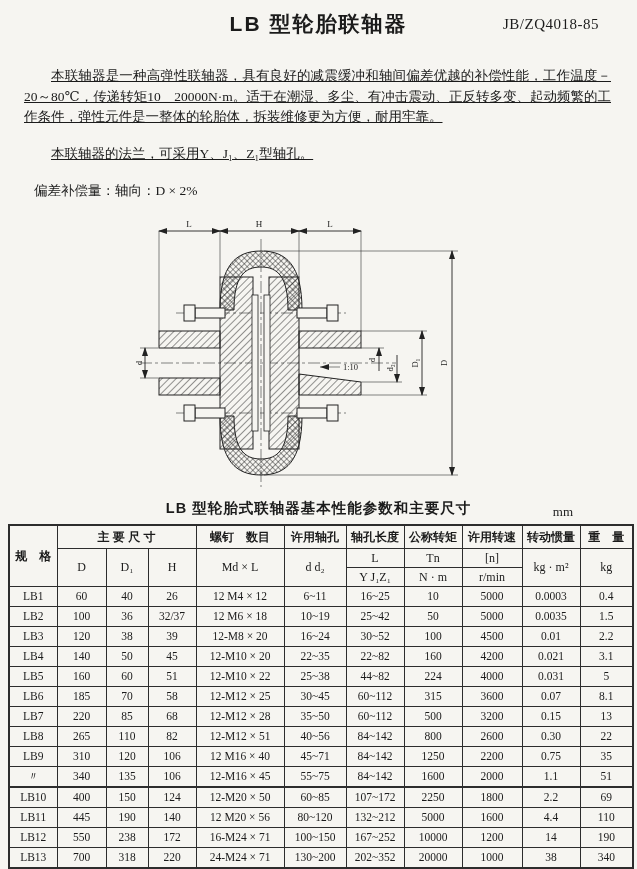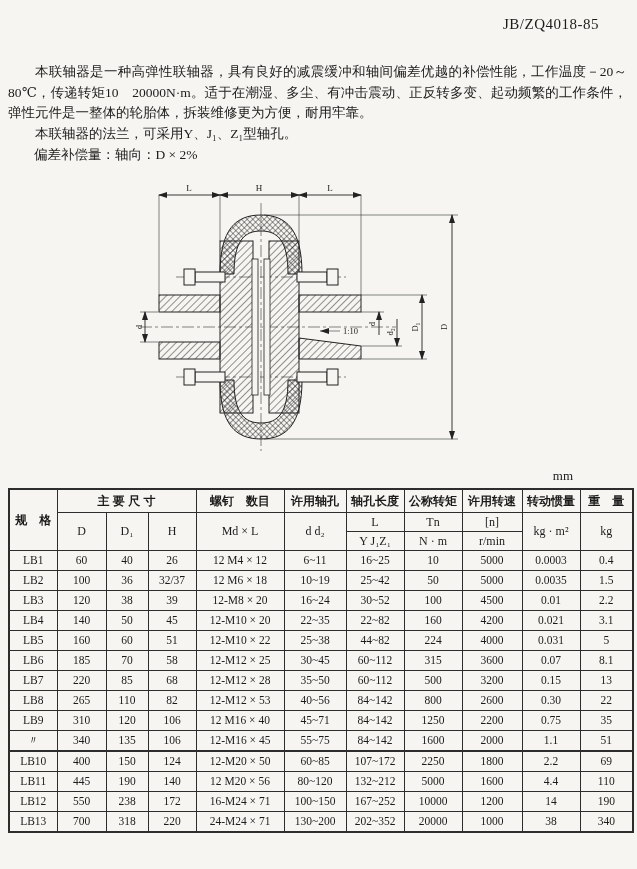--- a/index.html
+++ b/index.html
@@ -11,21 +11,21 @@
     position:relative;overflow:hidden;
   }
   .doc-header{position:relative;height:40px;padding-top:10px;}
   .page-title{
     display:block;text-align:center;
     font-family:"Liberation Sans","DejaVu Sans",sans-serif;
     font-weight:bold;font-size:21px;letter-spacing:2px;
   }
   .standard-no{position:absolute;right:38px;top:16px;font-size:15px;letter-spacing:.5px;}
   .intro{margin:12px 10px 0 8px;font-size:13.5px;line-height:20.5px;text-align:justify;}
-  .intro p{margin:0;text-indent:2em;}
+  .intro p{margin:16px;text-indent:2em;text-decoration:underline;}
   .comp-block{margin:0 16px 0 34px;font-size:13.5px;line-height:21px;}
   .comp-ind{margin-left:68px;}
   .drawing-wrap{margin:14px 0 0 134px;}
   .table-title-row{position:relative;text-align:center;margin-top:4px;height:22px;}
   .table-title{
     font-family:"Liberation Sans","DejaVu Sans",sans-serif;
     font-weight:bold;font-size:14.5px;letter-spacing:1px;
   }
   .table-unit{position:absolute;right:64px;bottom:1px;font-size:13px;}
   table.spec{
@@ -42,20 +42,21 @@
   table.spec td{font-size:11.5px;height:17px;line-height:17px;}
   tr.tt td{border-top-width:2px;}
   svg .cl{stroke:#333;stroke-width:.6;stroke-dasharray:12 3 3 3;}
   svg .thin{stroke:#333;stroke-width:.6;}
   svg text{font-family:"Liberation Serif","DejaVu Serif",serif;fill:#1b1b1b;}
 </style>
 </head>
 <body>
 
 <div class="doc-header">
+  <span class="page-title">LB 型轮胎联轴器</span>
   <span class="standard-no">JB/ZQ4018-85</span>
 </div>
 
 <div class="intro">
   <p>本联轴器是一种高弹性联轴器，具有良好的减震缓冲和轴间偏差优越的补偿性能，工作温度－20～80℃，传递转矩10　20000N·m。适于在潮湿、多尘、有冲击震动、正反转多变、起动频繁的工作条件，弹性元件是一整体的轮胎体，拆装维修更为方便，耐用牢靠。</p>
   <p>本联轴器的法兰，可采用Y、J₁、Z₁型轴孔。</p>
 </div>
 
 <div class="comp-block">
   <div><span>偏差补偿量：</span><span>轴向：D × 2%</span></div>
@@ -160,20 +161,21 @@
 
     <line class="thin" x1="130" y1="36" x2="324" y2="36"></line>
     <line class="thin" x1="130" y1="260" x2="324" y2="260"></line>
     <line x1="318" y1="36" x2="318" y2="260" stroke="#222" stroke-width="0.9" marker-start="url(#arr)" marker-end="url(#arr)"></line>
     <text transform="translate(313,148) rotate(-90)" font-size="8.5" text-anchor="middle">D</text>
   </g>
 </svg>
 </div>
 
 <div class="table-title-row">
+  <span class="table-title">LB 型轮胎式联轴器基本性能参数和主要尺寸</span>
   <span class="table-unit">mm</span>
 </div>
 
 <table class="spec">
   <colgroup>
     <col style="width:48px">
       <col style="width:49px">
       <col style="width:42px">
       <col style="width:48px">
     <col style="width:88px">
@@ -304,21 +306,21 @@
         <td>500</td>
         <td>3200</td>
         <td>0.15</td>
         <td>13</td>
       </tr>
       <tr>
         <td>LB8</td>
         <td>265</td>
         <td>110</td>
         <td>82</td>
-        <td>12-M12 × 53</td>
+        <td>12-M12 × 51</td>
         <td>40~56</td>
         <td>84~142</td>
         <td>800</td>
         <td>2600</td>
         <td>0.30</td>
         <td>22</td>
       </tr>
       <tr>
         <td>LB9</td>
         <td>310</td>

